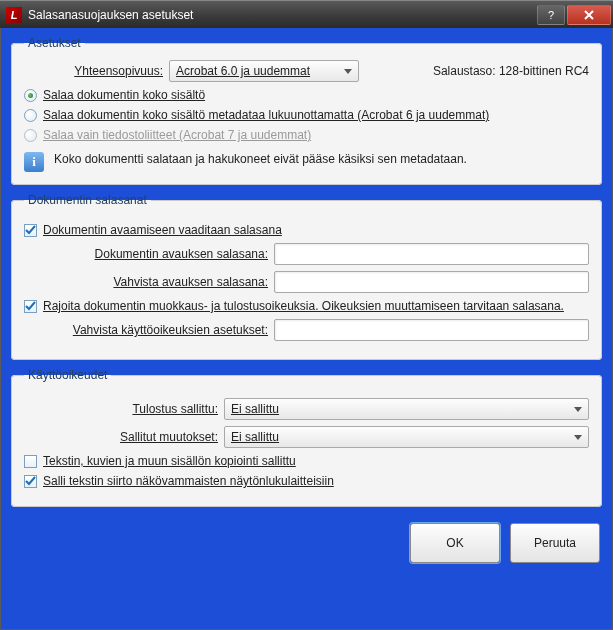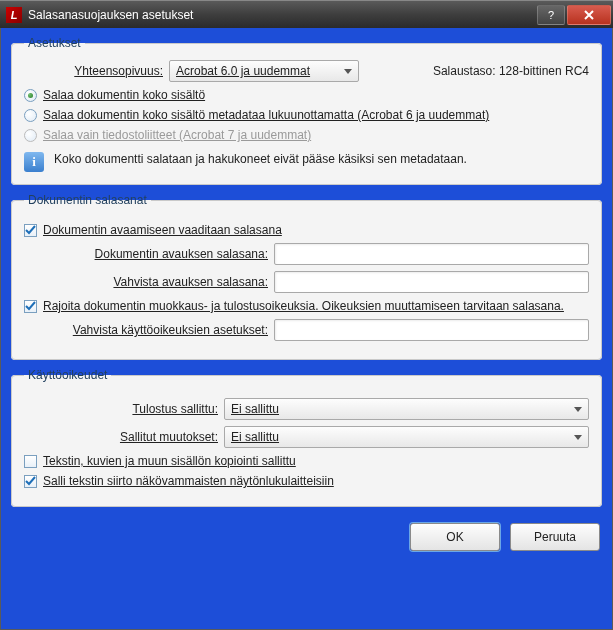--- a/index.html
+++ b/index.html
@@ -93,21 +93,21 @@
   }
   input.txt {
     height:22px; border:1px solid #a9a9a9; border-radius:2px;
     background:#fff; padding:0 4px; flex:1;
     box-shadow:inset 1px 1px 2px rgba(0,0,0,0.08);
   }
   .footer {
     display:flex; justify-content:flex-end; gap:10px; padding:8px 2px 2px 2px;
   }
   .btn {
-    min-width:90px; height:28px;
+    min-width:90px; height:40px;
     background:linear-gradient(to bottom,#fdfdfd,#e4e4e4);
     border:1px solid #8a8a8a; border-radius:3px;
     display:flex;align-items:center;justify-content:center;
     cursor:default;
     font-size:12px;
   }
   .btn.default { box-shadow:0 0 0 1px #6aa7e8; }
   .enc-row { display:flex; align-items:center; justify-content:space-between; }
   .info-row { display:flex; align-items:flex-start; margin-top:10px; }
 </style>

